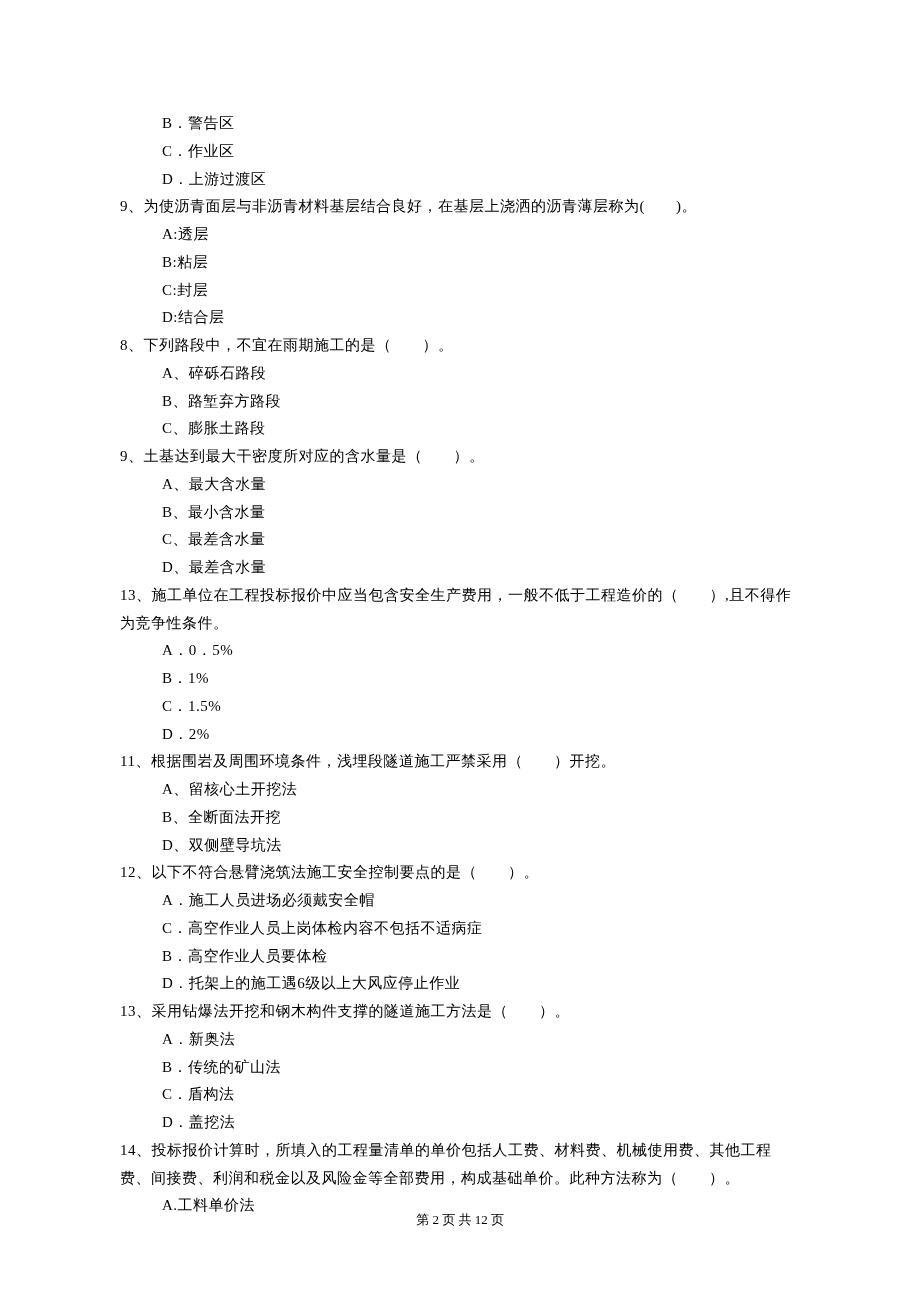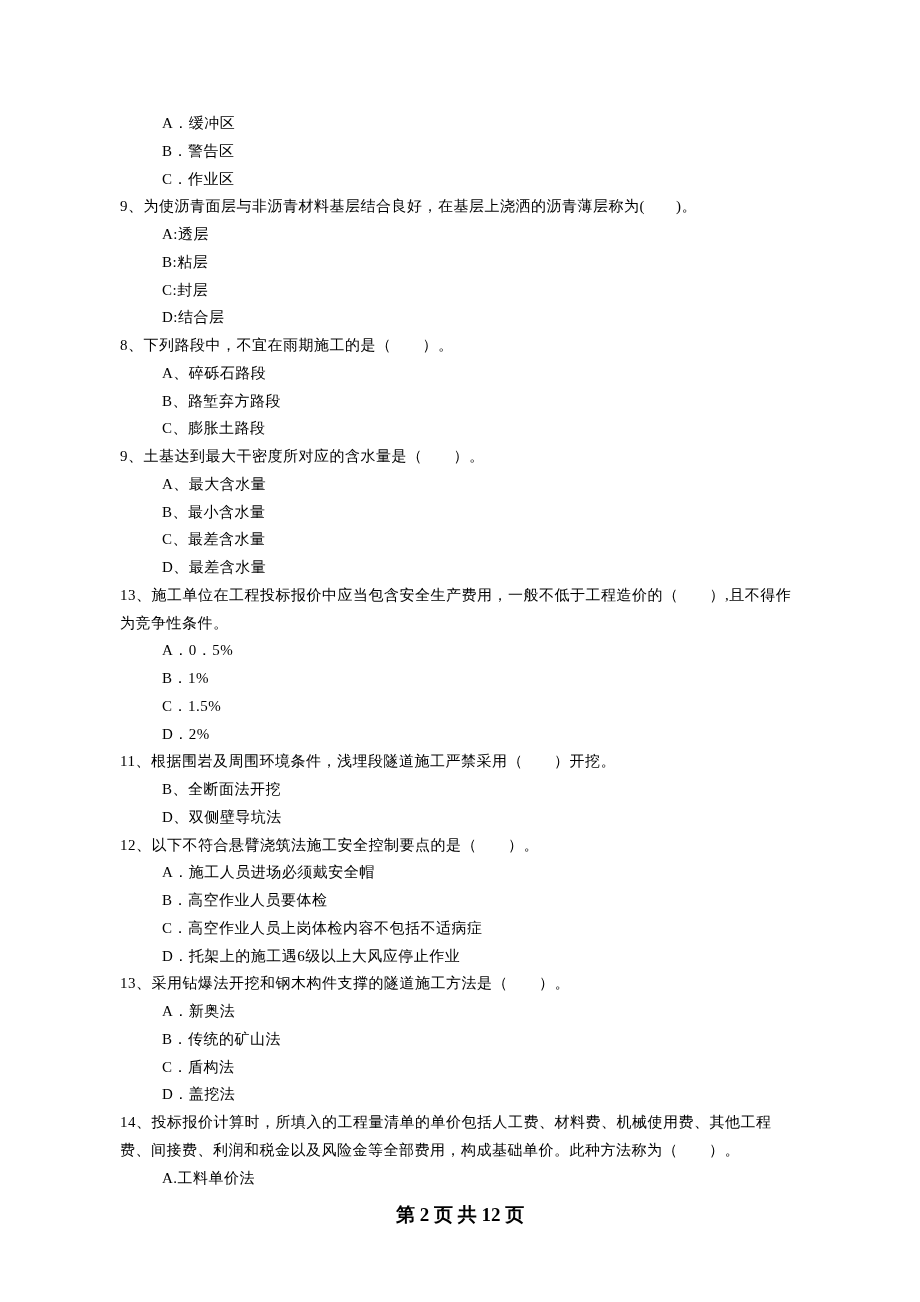--- a/index.html
+++ b/index.html
@@ -26,32 +26,31 @@
     }
     .question {
       padding-left: 0;
     }
     .footer {
       position: absolute;
       bottom: 70px;
       left: 0;
       width: 100%;
       text-align: center;
-      font-size: 19px;
-      font-weight: bold;
+      font-size: 13px;
     }
   </style>
 </head>
 <body>
 
 <div class="content">
 
-  <div class="option-indent">A．缓冲区</div>
   <div class="option-indent">B．警告区</div>
   <div class="option-indent">C．作业区</div>
+  <div class="option-indent">D．上游过渡区</div>
 
   <div class="question">9、为使沥青面层与非沥青材料基层结合良好，在基层上浇洒的沥青薄层称为(　　)。</div>
   <div class="option-indent">A:透层</div>
   <div class="option-indent">B:粘层</div>
   <div class="option-indent">C:封层</div>
   <div class="option-indent">D:结合层</div>
 
   <div class="question">8、下列路段中，不宜在雨期施工的是（　　）。</div>
   <div class="option-indent">A、碎砾石路段</div>
   <div class="option-indent">B、路堑弃方路段</div>
@@ -63,27 +62,28 @@
   <div class="option-indent">C、最差含水量</div>
   <div class="option-indent">D、最差含水量</div>
 
   <div class="question">13、施工单位在工程投标报价中应当包含安全生产费用，一般不低于工程造价的（　　）,且不得作为竞争性条件。</div>
   <div class="option-indent">A．0．5%</div>
   <div class="option-indent">B．1%</div>
   <div class="option-indent">C．1.5%</div>
   <div class="option-indent">D．2%</div>
 
   <div class="question">11、根据围岩及周围环境条件，浅埋段隧道施工严禁采用（　　）开挖。</div>
+  <div class="option-indent">A、留核心土开挖法</div>
   <div class="option-indent">B、全断面法开挖</div>
   <div class="option-indent">D、双侧壁导坑法</div>
 
   <div class="question">12、以下不符合悬臂浇筑法施工安全控制要点的是（　　）。</div>
   <div class="option-indent">A．施工人员进场必须戴安全帽</div>
+  <div class="option-indent">C．高空作业人员上岗体检内容不包括不适病症</div>
   <div class="option-indent">B．高空作业人员要体检</div>
-  <div class="option-indent">C．高空作业人员上岗体检内容不包括不适病症</div>
   <div class="option-indent">D．托架上的施工遇6级以上大风应停止作业</div>
 
   <div class="question">13、采用钻爆法开挖和钢木构件支撑的隧道施工方法是（　　）。</div>
   <div class="option-indent">A．新奥法</div>
   <div class="option-indent">B．传统的矿山法</div>
   <div class="option-indent">C．盾构法</div>
   <div class="option-indent">D．盖挖法</div>
 
   <div class="question">14、投标报价计算时，所填入的工程量清单的单价包括人工费、材料费、机械使用费、其他工程费、间接费、利润和税金以及风险金等全部费用，构成基础单价。此种方法称为（　　）。</div>
   <div class="option-indent">A.工料单价法</div>

